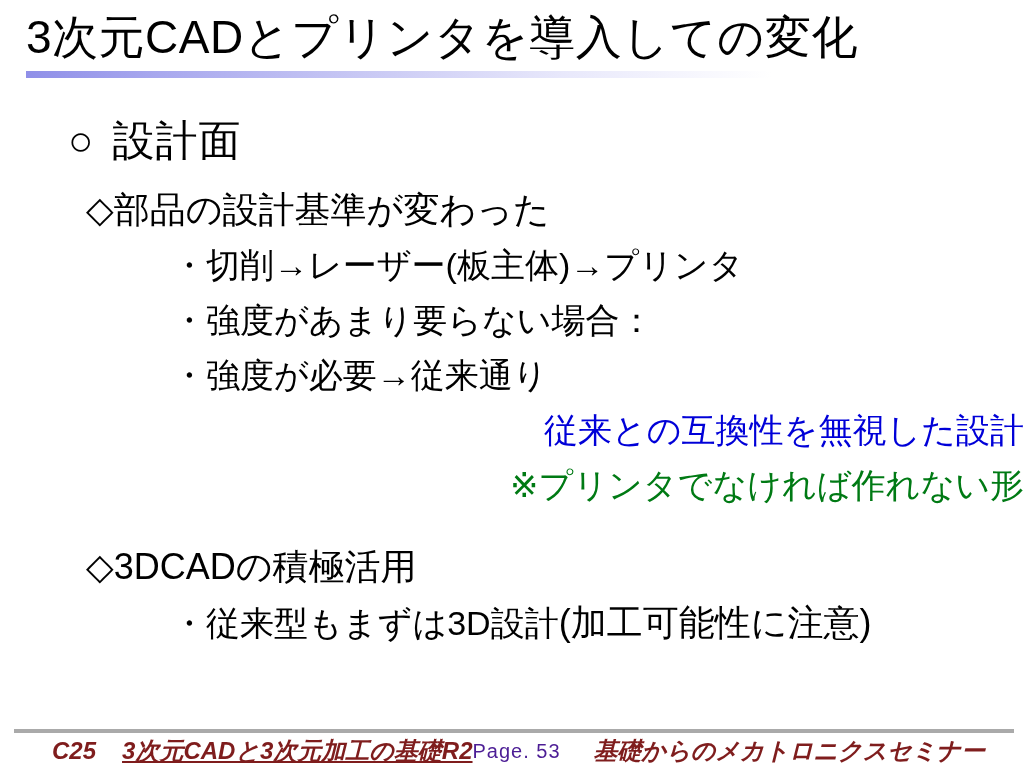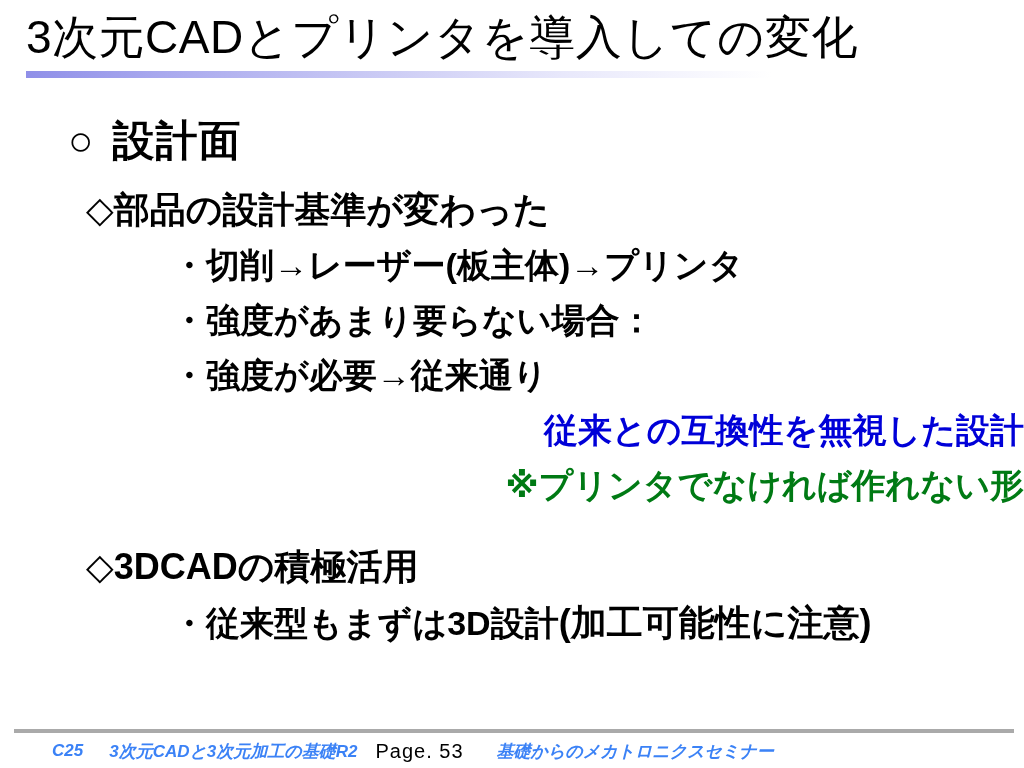--- a/index.html
+++ b/index.html
@@ -51,21 +51,21 @@
   .body-block {
     position: absolute;
     left: 0;
     top: 110px;
     width: 1024px;
   }
 
   .line {
     white-space: nowrap;
     color: #000000;
-    font-weight: 700;
+    font-weight: 400;
   }
 
   
   .lvl-circle {
     margin-left: 68px;
     font-size: 42px;
     line-height: 62px;
     letter-spacing: 1px;
   }
   .lvl-circle .marker { margin-right: 18px; }
@@ -114,33 +114,32 @@
     top: 736px;
     width: 1010px;
     height: 30px;
     display: flex;
     align-items: center;
     white-space: nowrap;
   }
   .footer-code,
   .footer-course,
   .footer-seminar {
-    color: #3b82f6;
+    color: #7f1d1d;
     font-weight: bold;
     font-style: italic;
-    font-size: 17px;
+    font-size: 24px;
   }
   .footer-code { margin-left: 38px; }
-  .footer-course { margin-left: 26px; }
+  .footer-course { margin-left: 26px; text-decoration: underline; }
   .footer-page {
-    color: #000000;
+    color: #4c1d95;
     font-weight: 400;
     font-style: normal;
     font-size: 20px;
-    margin-left: 18px;
     letter-spacing: 1px;
   }
   .footer-seminar { margin-left: 33px; }
 </style>
 </head>
 <body>
 
 <div id="slide">
 
   <div class="title-block">

